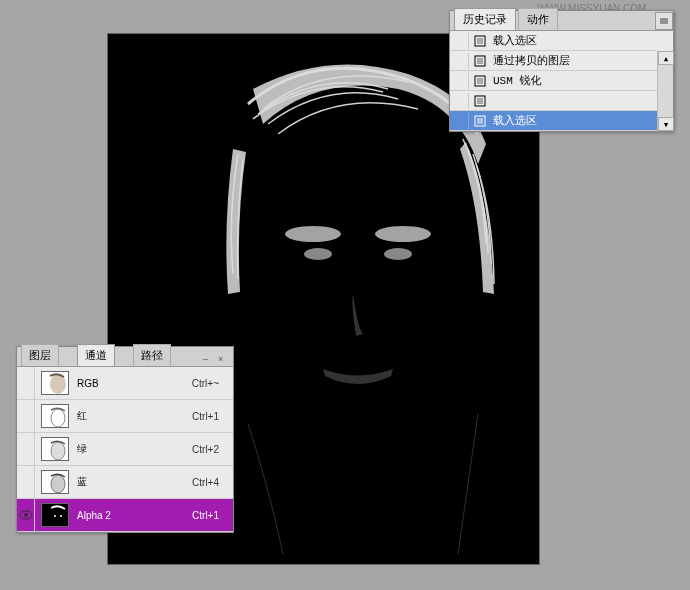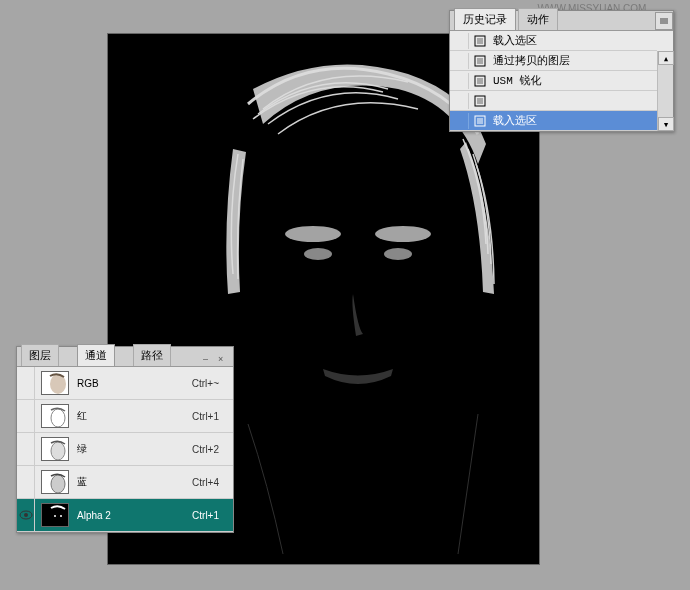--- a/index.html
+++ b/index.html
@@ -151,21 +151,21 @@
     }
     .channel-item {
       display: flex;
       align-items: center;
       height: 33px;
       border-bottom: 1px solid #ccc;
       padding: 0 6px;
       cursor: pointer;
     }
     .channel-item.selected {
-      background: #0f766e;
+      background: #a21caf;
       color: #fff;
     }
     .ch-vis {
       width: 18px;
       height: 33px;
       display: flex;
       align-items: center;
       justify-content: center;
       border-right: 1px solid #ccc;
       margin-right: 6px;

